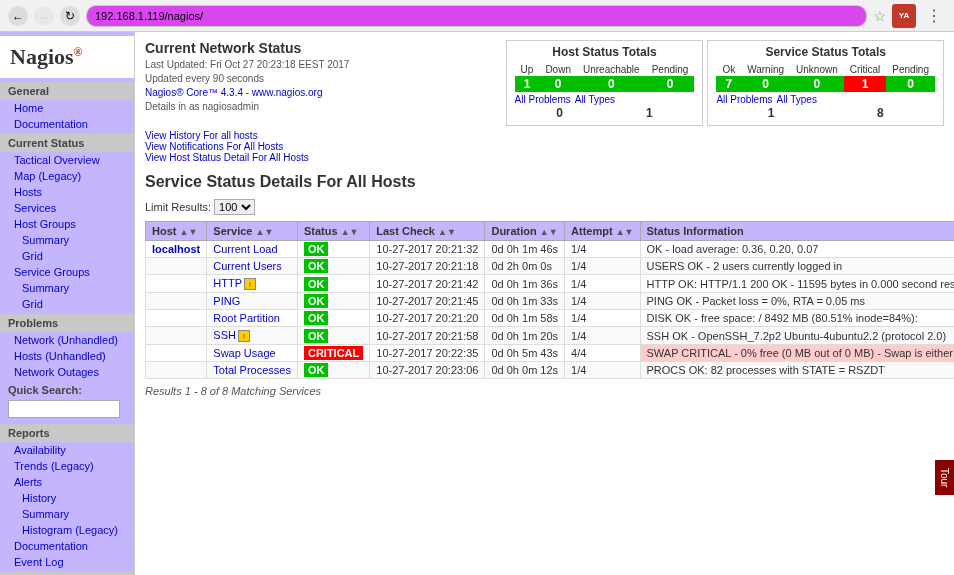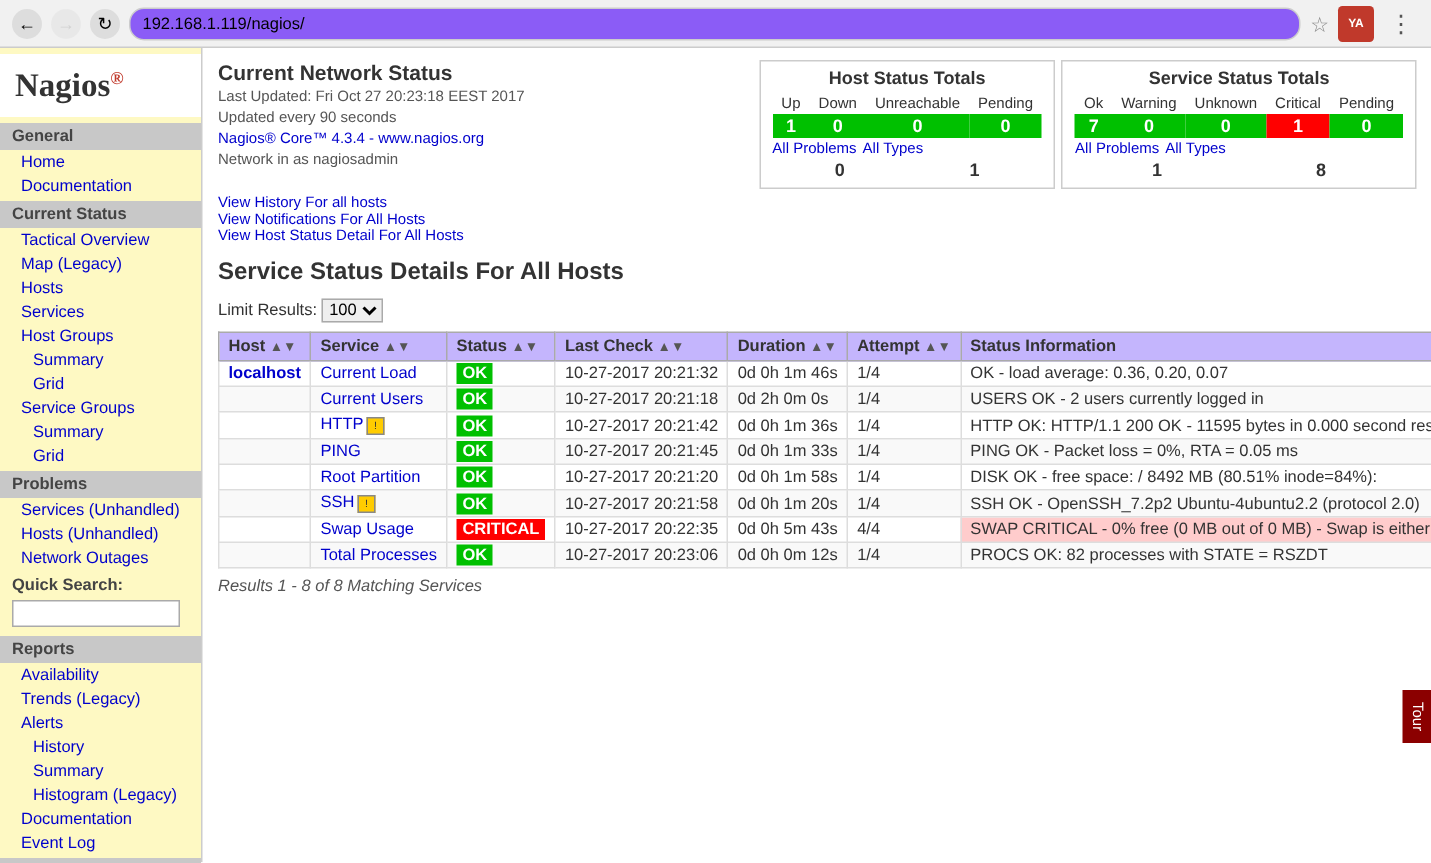--- a/index.html
+++ b/index.html
@@ -2,30 +2,30 @@
 <html><head>
   <meta charset="utf-8">
   <style>
     * { margin: 0; padding: 0; box-sizing: border-box; }
     body { font-family: Arial, Helvetica, sans-serif; font-size: 11px; background: #fff; color: #333; display: flex; flex-direction: column; height: 575px; overflow: hidden; }
 
     
     .browser-bar { background: #f1f1f1; border-bottom: 1px solid #ccc; padding: 4px 8px; display: flex; align-items: center; gap: 6px; height: 32px; }
     .browser-nav-btn { width: 20px; height: 20px; border-radius: 50%; border: none; background: #ddd; cursor: pointer; font-size: 12px; display: flex; align-items: center; justify-content: center; }
     .browser-nav-btn:disabled { opacity: 0.4; }
-    .browser-url { flex: 1; height: 22px; border: 1px solid #ccc; border-radius: 10px; padding: 2px 8px; font-size: 11px; background: #8b5cf6; }
+    .browser-url { flex: 1; height: 22px; border: 1px solid #ccc; border-radius: 10px; padding: 2px 8px; font-size: 11px; background: #d946ef; }
     .browser-star { font-size: 14px; color: #888; }
     .browser-menu-btn { width: 24px; height: 24px; border: none; background: none; font-size: 16px; cursor: pointer; color: #555; }
     .browser-icon-red { width: 24px; height: 24px; background: #c0392b; border-radius: 3px; display: flex; align-items: center; justify-content: center; color: white; font-size: 9px; font-weight: bold; }
 
     
     .app-container { display: flex; flex: 1; overflow: hidden; }
 
     
-    .sidebar { width: 135px; background: #fef9c3; border-right: 1px solid #ccc; overflow-y: auto; flex-shrink: 0; padding: 4px 0; }
+    .sidebar { width: 135px; background: #c4b5fd; border-right: 1px solid #ccc; overflow-y: auto; flex-shrink: 0; padding: 4px 0; }
     .sidebar-logo { background: #fff; padding: 8px 10px; margin-bottom: 4px; }
     .sidebar-logo .nagios-text { font-size: 22px; font-weight: bold; color: #333; font-family: Georgia, serif; }
     .sidebar-logo .nagios-text span { color: #c0392b; }
     .sidebar-section-header { background: #c8c8c8; padding: 3px 8px; font-weight: bold; font-size: 11px; color: #444; margin-top: 2px; }
     .sidebar-item { padding: 2px 8px 2px 14px; font-size: 11px; color: #00c; text-decoration: none; display: block; cursor: pointer; }
     .sidebar-item.sub { padding-left: 22px; }
     .quick-search-label { padding: 4px 8px 2px; font-size: 11px; color: #444; font-weight: bold; }
     .quick-search-input { margin: 2px 8px; width: 112px; height: 18px; border: 1px solid #aaa; font-size: 11px; padding: 1px 3px; }
 
     
@@ -106,21 +106,21 @@
     <a class="sidebar-item">Hosts</a>
     <a class="sidebar-item">Services</a>
     <a class="sidebar-item">Host Groups</a>
     <a class="sidebar-item sub">Summary</a>
     <a class="sidebar-item sub">Grid</a>
     <a class="sidebar-item">Service Groups</a>
     <a class="sidebar-item sub">Summary</a>
     <a class="sidebar-item sub">Grid</a>
 
     <div class="sidebar-section-header">Problems</div>
-    <a class="sidebar-item">Services (Unhandled)</a>
+    <a class="sidebar-item">Network (Unhandled)</a>
     <a class="sidebar-item">Hosts (Unhandled)</a>
     <a class="sidebar-item">Network Outages</a>
 
     <div class="quick-search-label">Quick Search:</div>
     <input class="quick-search-input" type="text" style="">
 
     <div class="sidebar-section-header" style="margin-top:4px;">Reports</div>
     <a class="sidebar-item">Availability</a>
     <a class="sidebar-item">Trends    (Legacy)</a>
     <a class="sidebar-item">Alerts</a>
@@ -140,21 +140,21 @@
   </div>
 
   <div class="main-content">
 
     <div class="page-header">
       <div class="current-status-block">
         <h2>Current Network Status</h2>
         <p>Last Updated: Fri Oct 27 20:23:18 EEST 2017</p>
         <p>Updated every 90 seconds</p>
         <p><a>Nagios® Core™ 4.3.4 - www.nagios.org</a></p>
-        <p>Network in as nagiosadmin</p>
+        <p>Details in as nagiosadmin</p>
         <div class="status-links">
           <a>View History For all hosts</a>
           <a>View Notifications For All Hosts</a>
           <a>View Host Status Detail For All Hosts</a>
         </div>
       </div>
 
       <div style="display:flex; gap:4px;">
         <div class="status-totals-block">
           <h3>Host Status Totals</h3>

